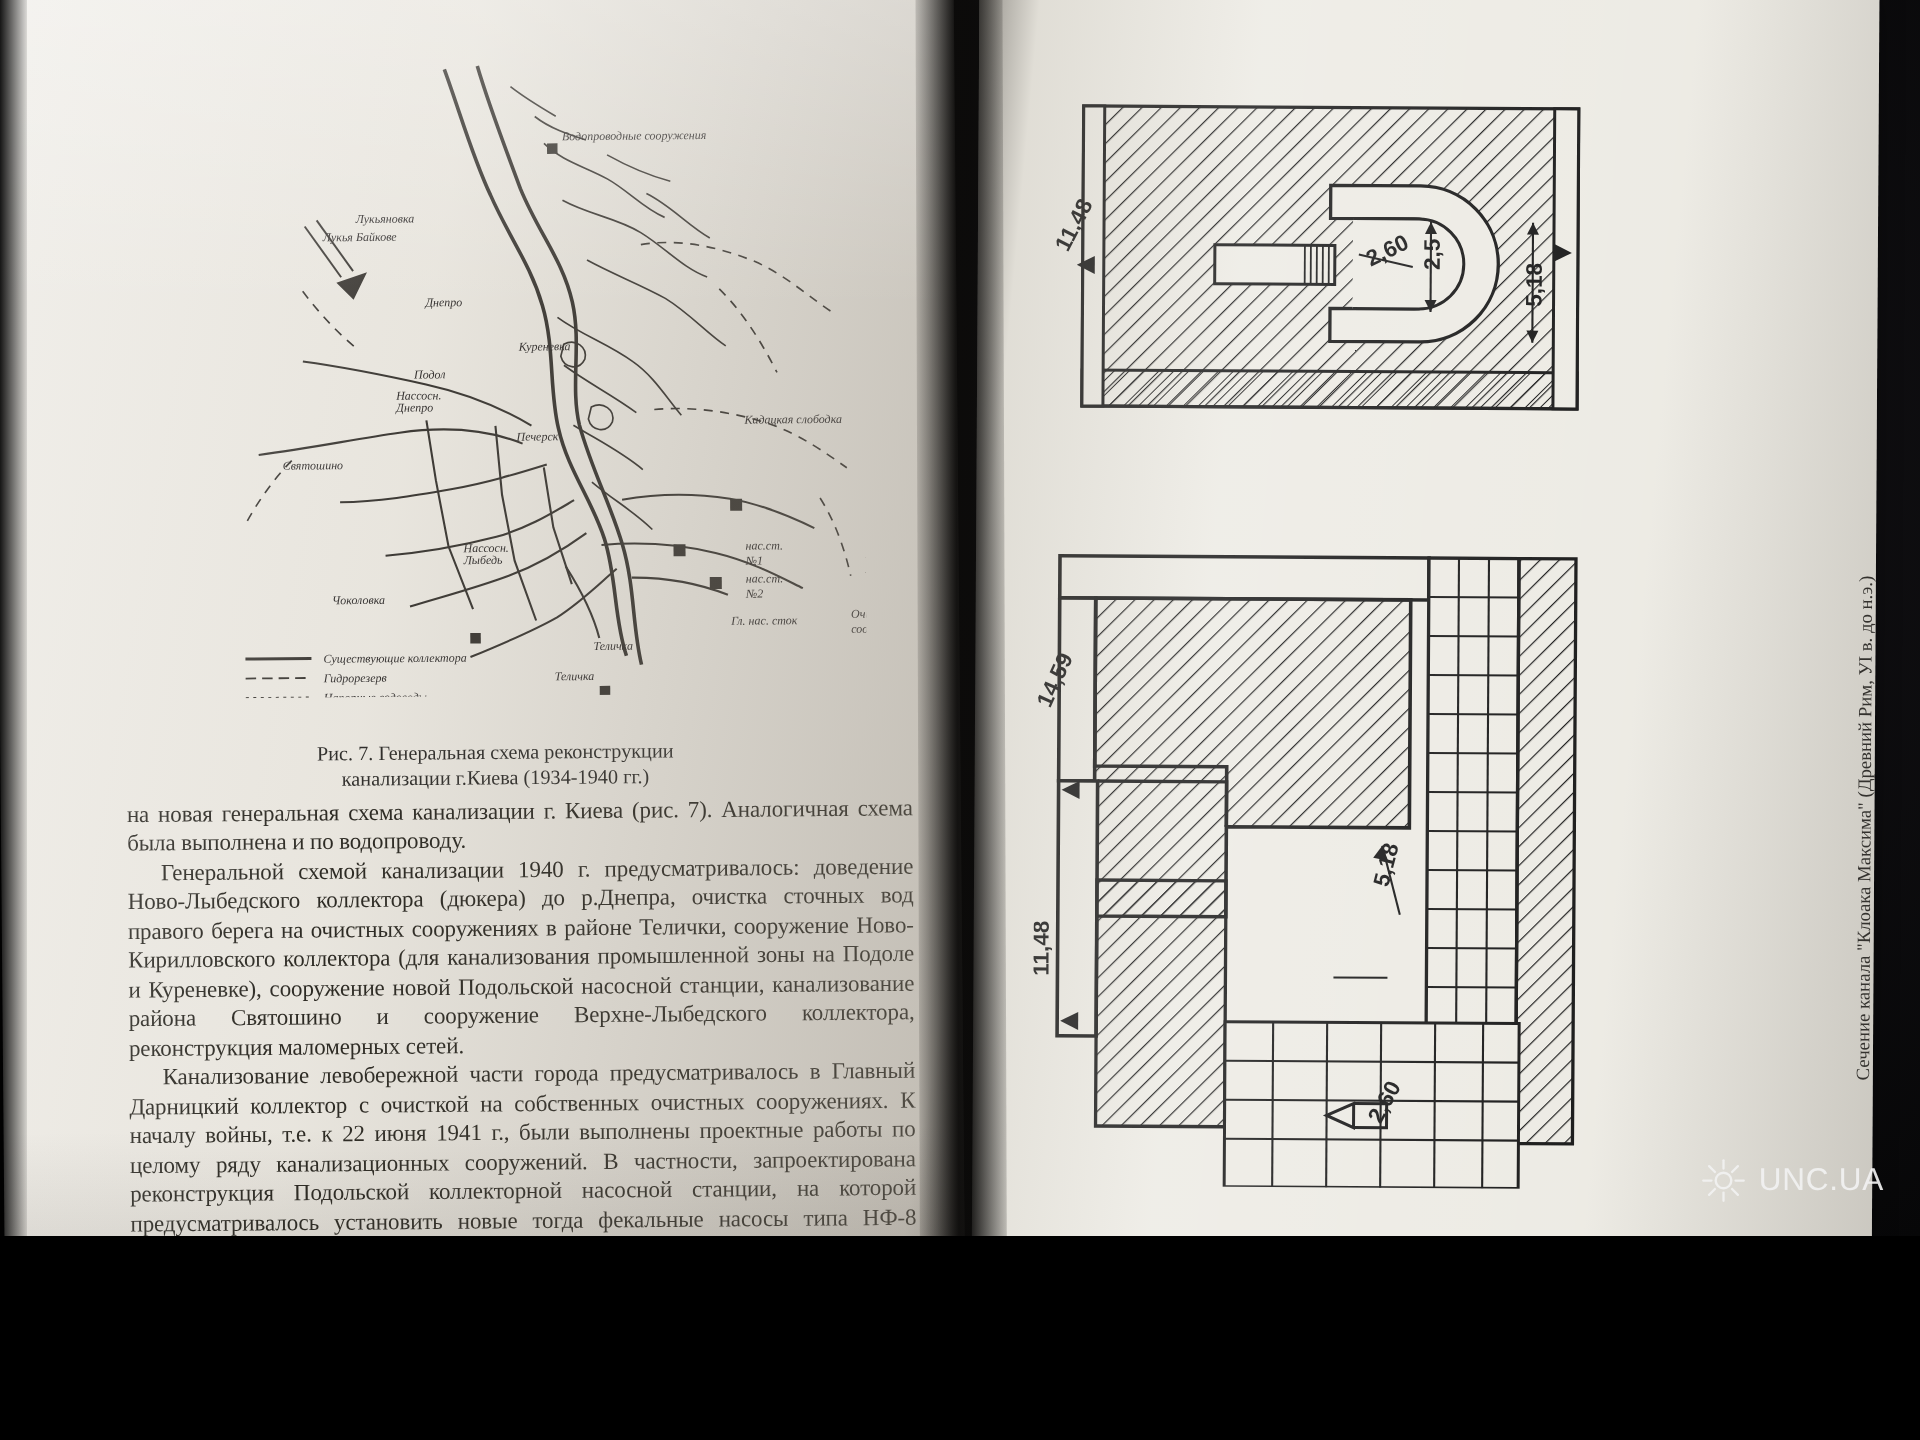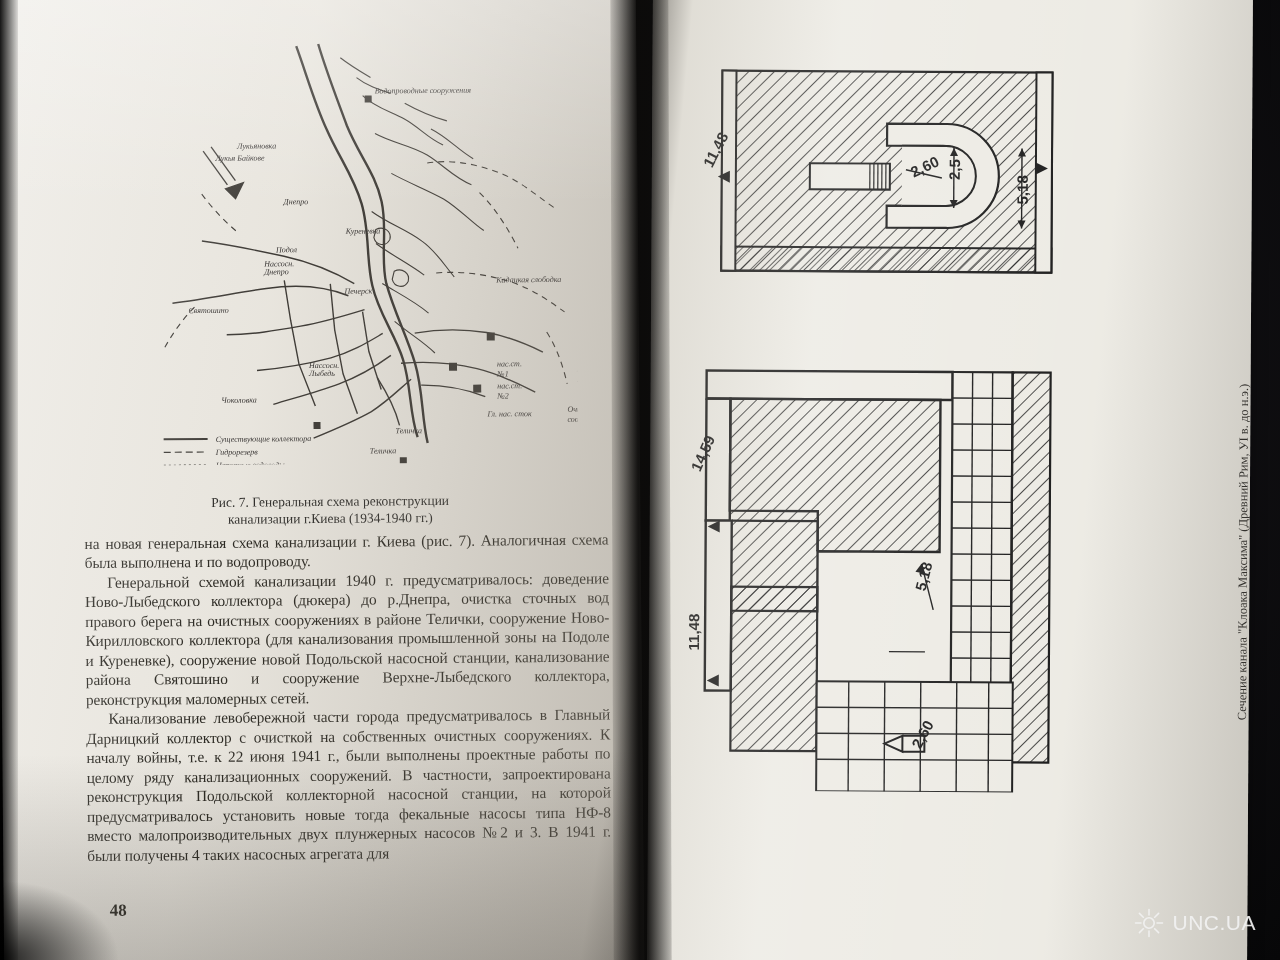--- a/index.html
+++ b/index.html
@@ -9,21 +9,21 @@
   }
   body {
     width: 1280px;
     height: 960px;
     overflow: hidden;
     font-family: "Liberation Serif", serif;
   }
   #scene {
     position: relative;
     width: 1280px;
-    height: 960px;
+    height: 824px;
     background: #3b82f6;
     overflow: hidden;
   }
   
   .bg-vignette {
     position: absolute;
     inset: 0;
     background:
       radial-gradient(ellipse at 50% 40%, #232228 0%, #111013 55%, #070708 100%);
   }

